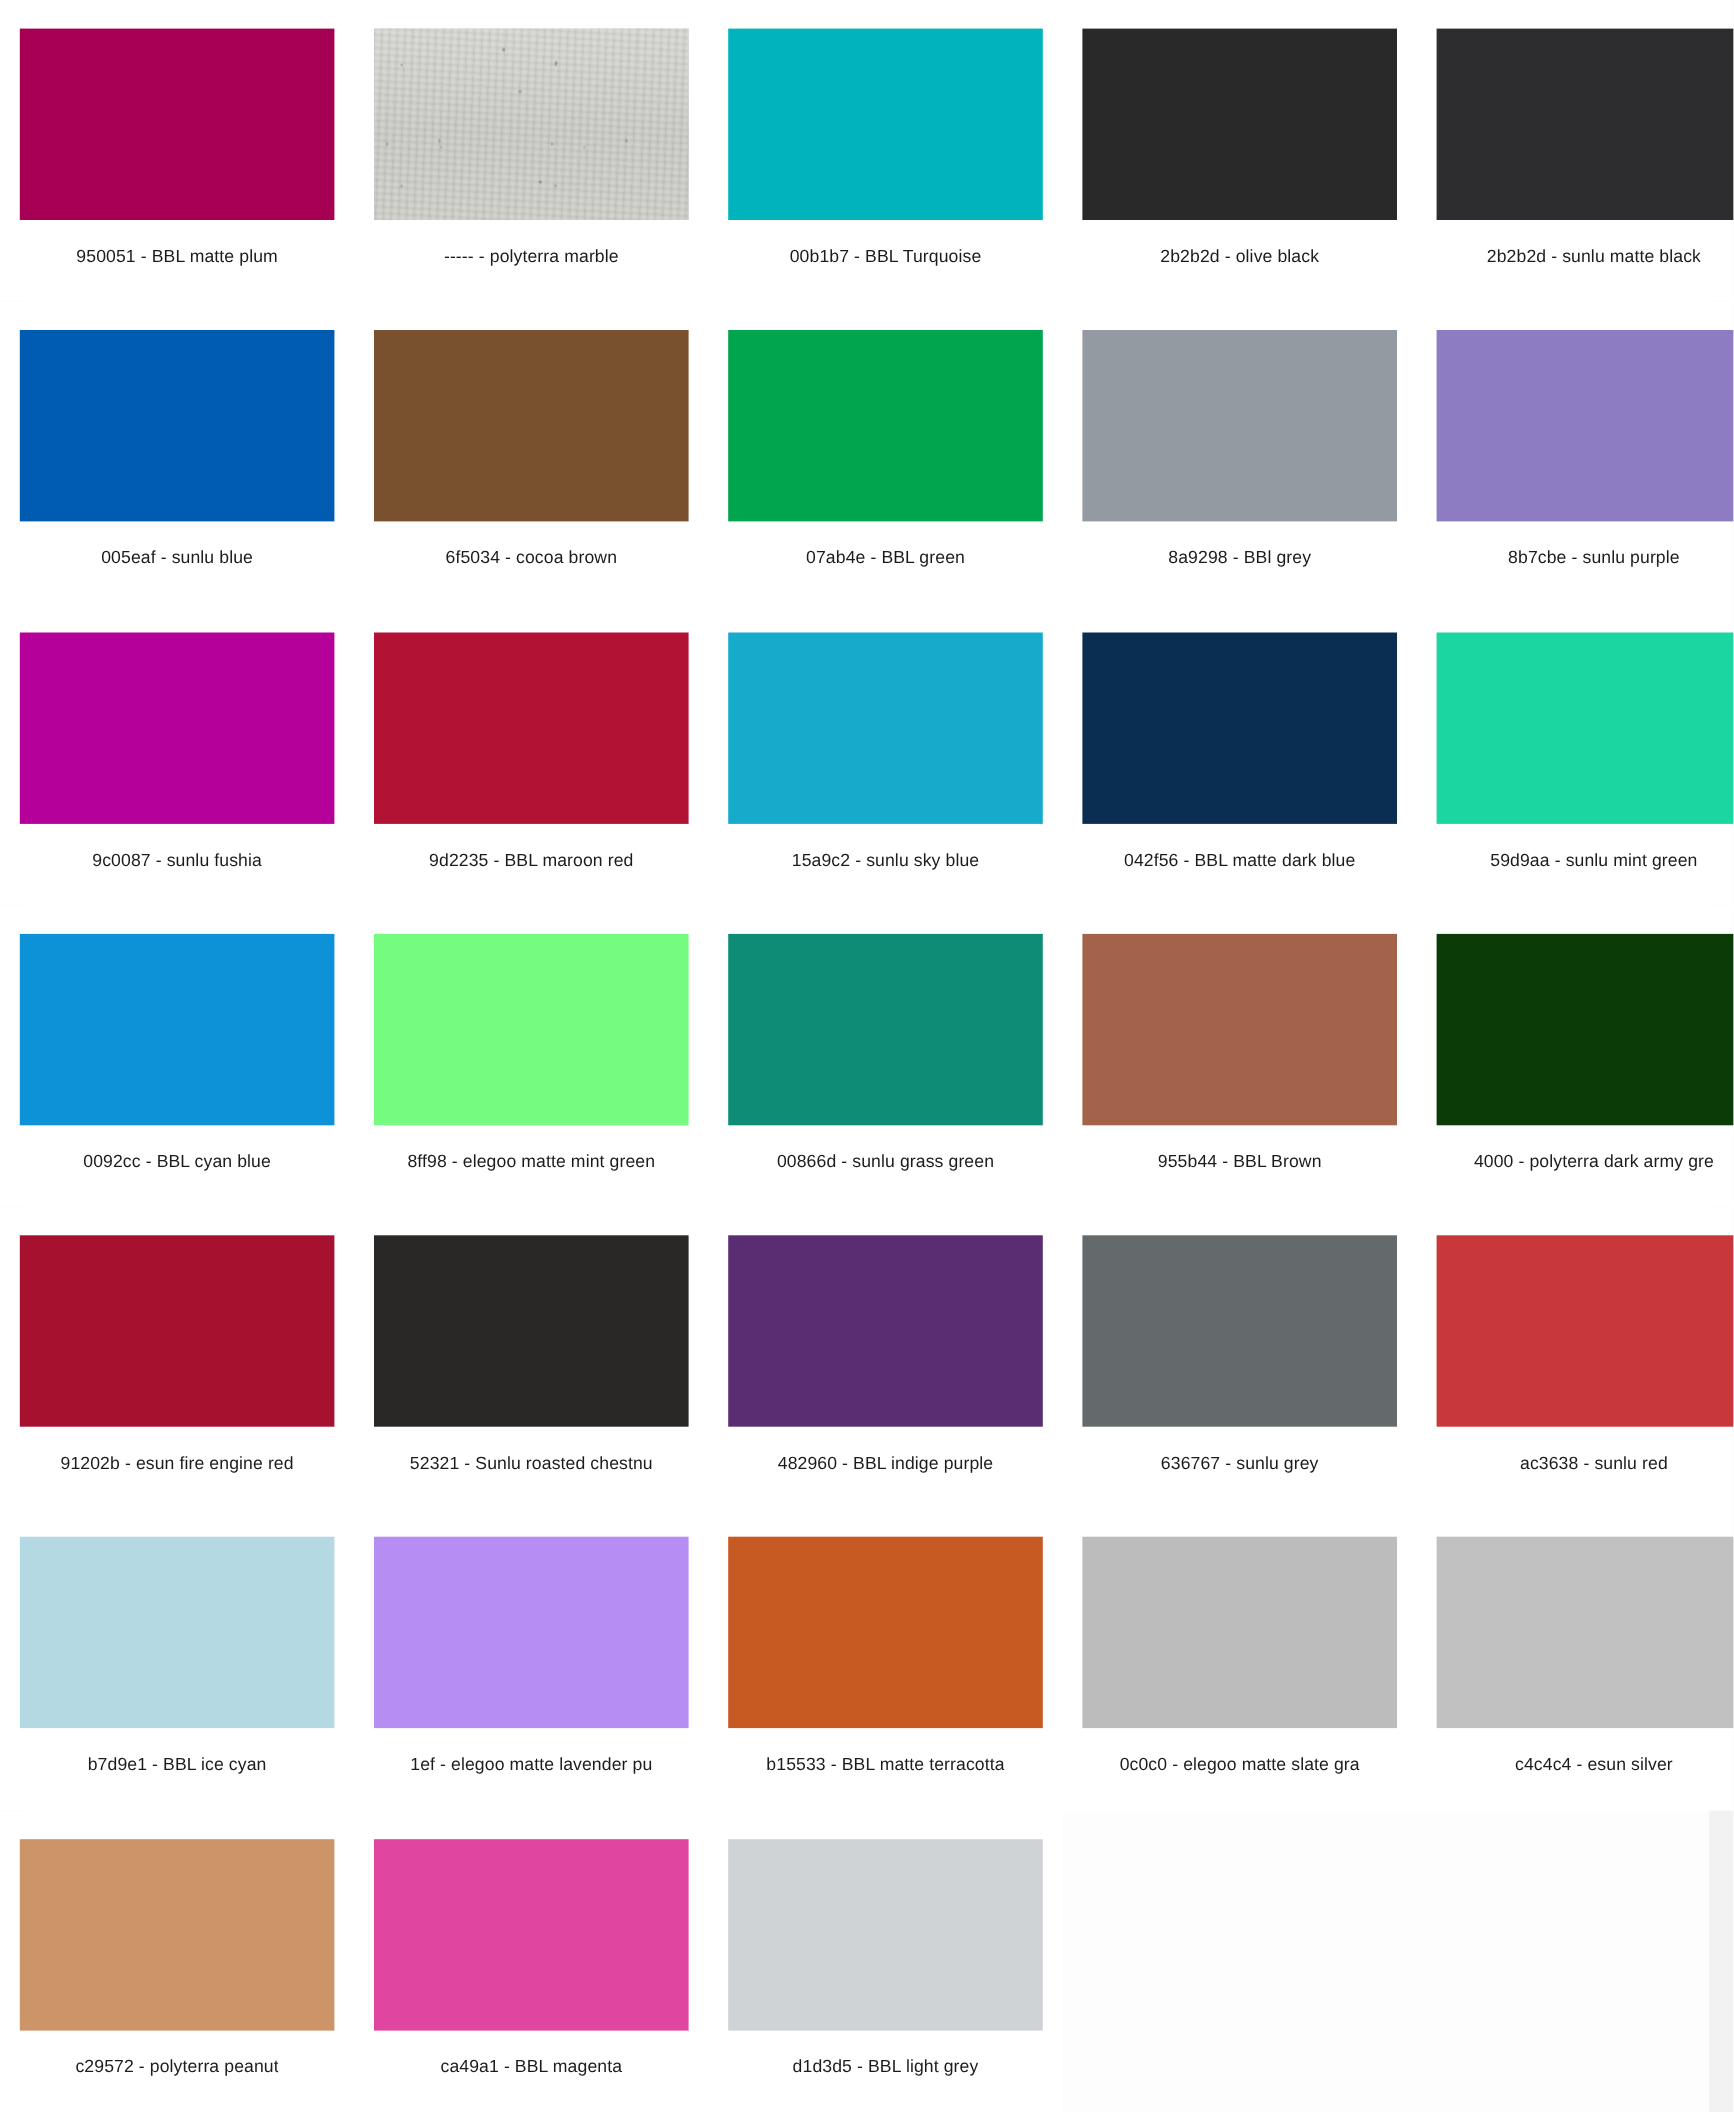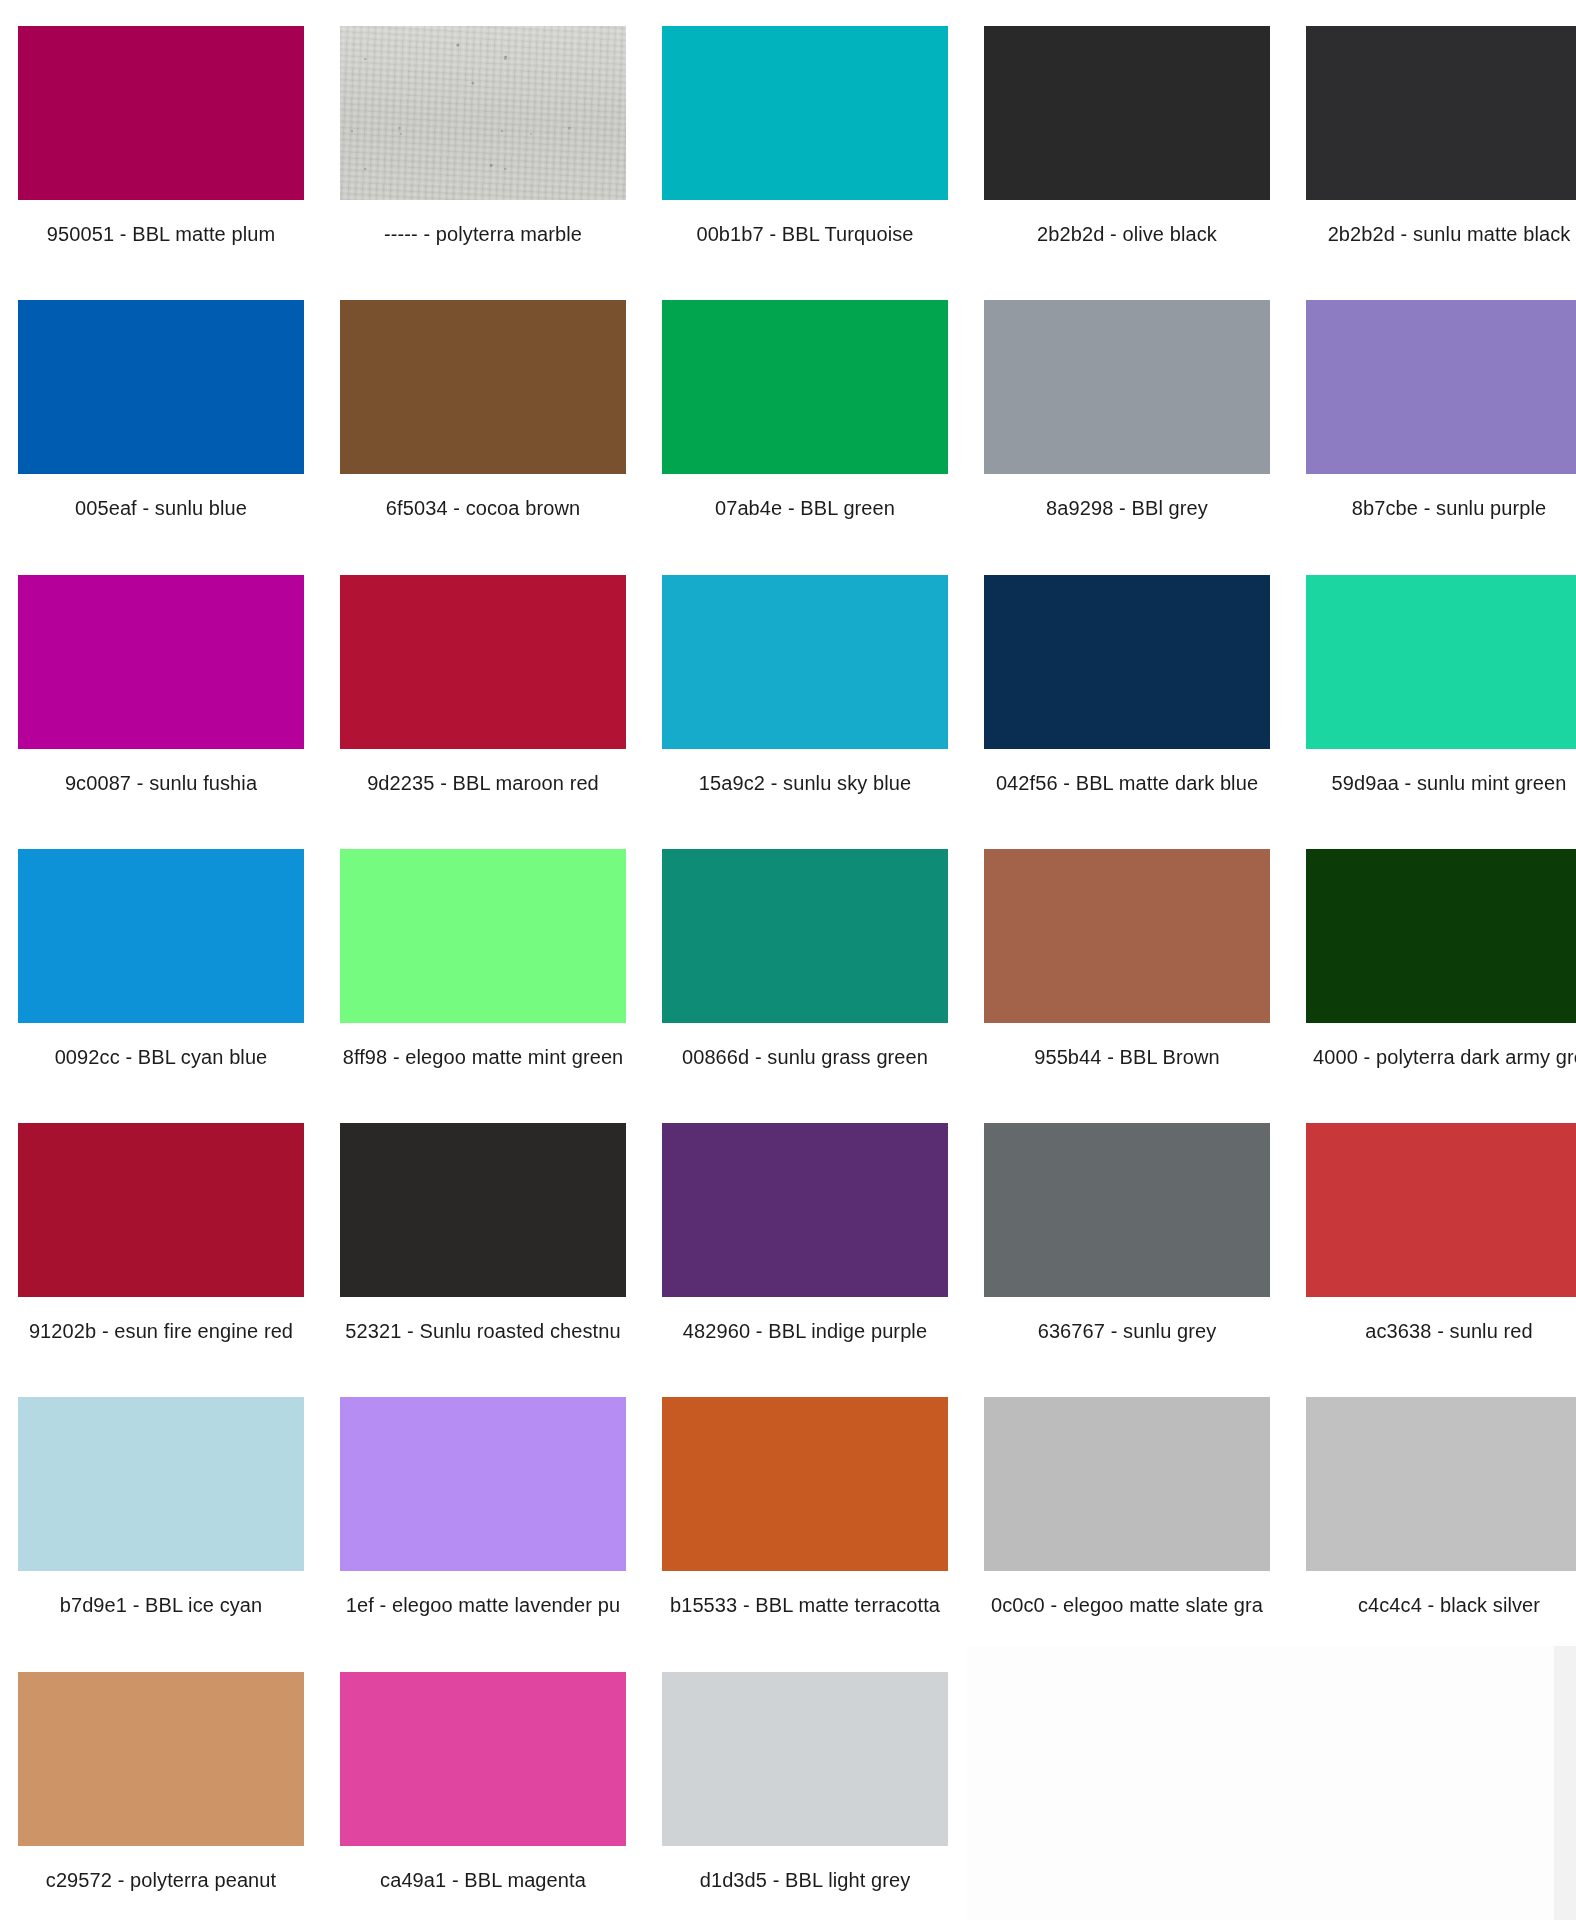--- a/index.html
+++ b/index.html
@@ -86,21 +86,21 @@
       170px 150px,
       210px 170px,
       130px 120px,
       150px 140px,
       180px 155px,
       100% 100%;
   }
 
   .label {
     margin-top: 22px;
-    font-size: 20px;
+    font-size: 16px;
     line-height: 24px;
     color: #1c1c1c;
     text-align: center;
     white-space: nowrap;
     overflow: hidden;
     text-overflow: clip;
     max-width: 286px;
     letter-spacing: 0.1px;
   }
 </style>
@@ -222,21 +222,21 @@
       <div class="cell">
         <div class="swatch" style="background: rgb(199, 90, 34);"></div>
         <div class="label">b15533 - BBL matte terracotta</div>
       </div>
       <div class="cell">
         <div class="swatch" style="background: rgb(188, 188, 188);"></div>
         <div class="label">0c0c0 - elegoo matte slate gra</div>
       </div>
       <div class="cell">
         <div class="swatch" style="background: rgb(193, 193, 193);"></div>
-        <div class="label">c4c4c4 - black silver</div>
+        <div class="label">c4c4c4 - esun silver</div>
       </div>
       <div class="cell">
         <div class="swatch" style="background: rgb(205, 148, 104);"></div>
         <div class="label">c29572 - polyterra peanut</div>
       </div>
       <div class="cell">
         <div class="swatch" style="background: rgb(224, 70, 159);"></div>
         <div class="label">ca49a1 - BBL magenta</div>
       </div>
       <div class="cell">

